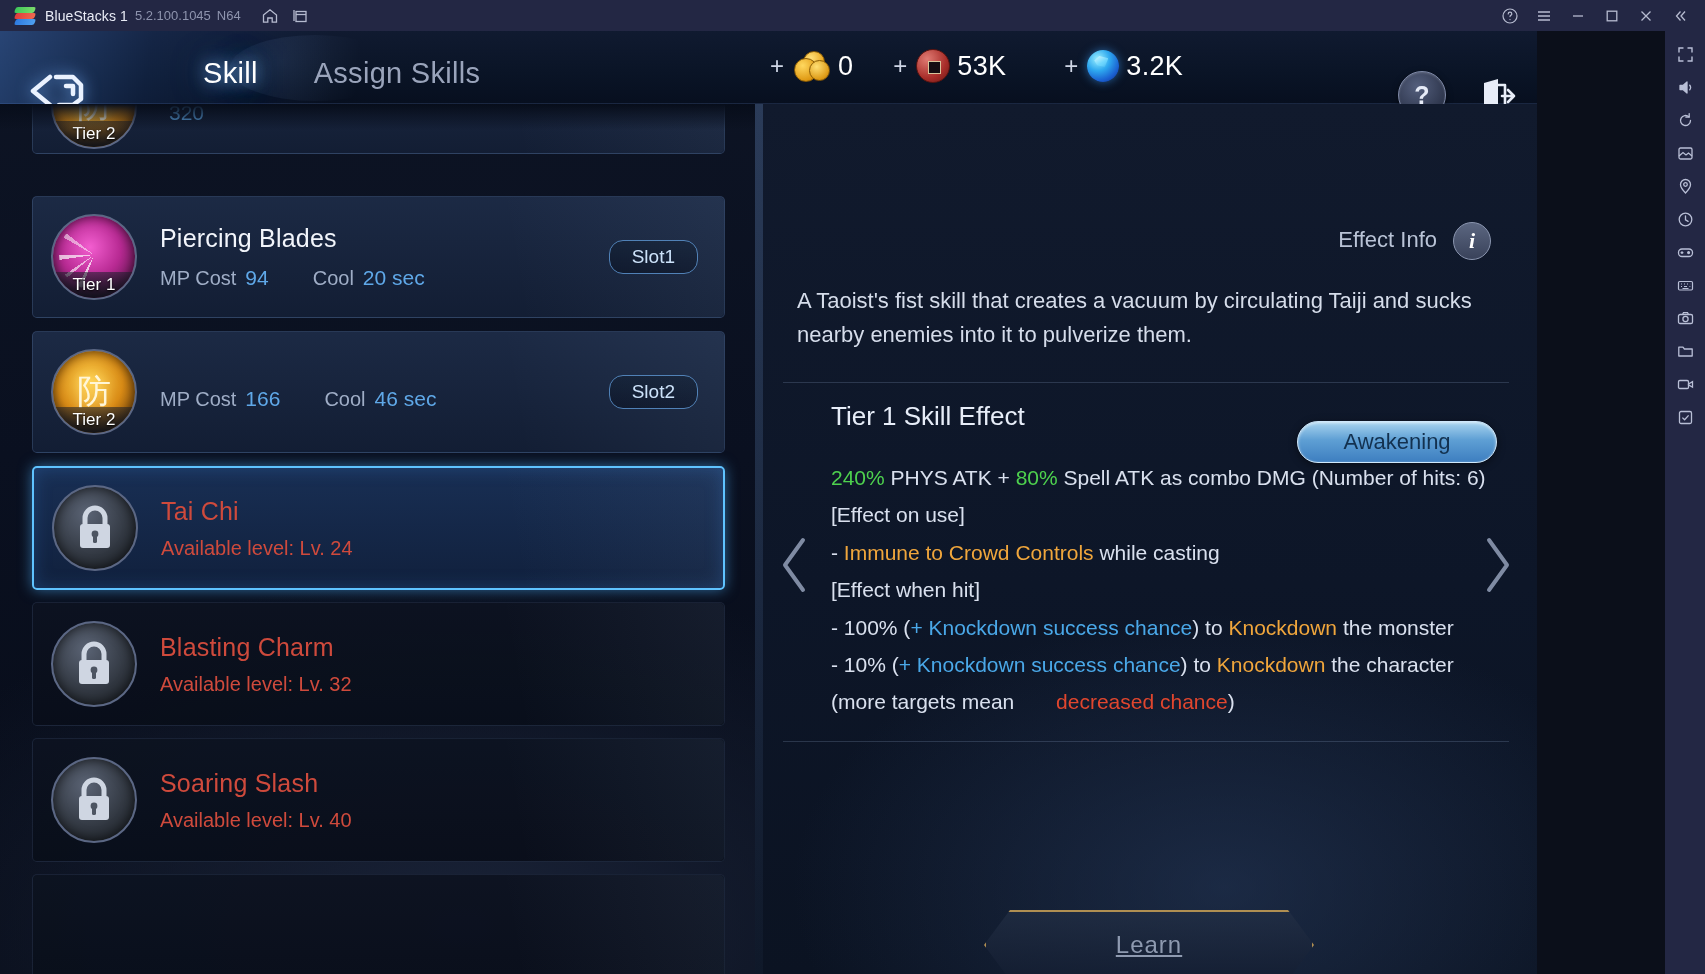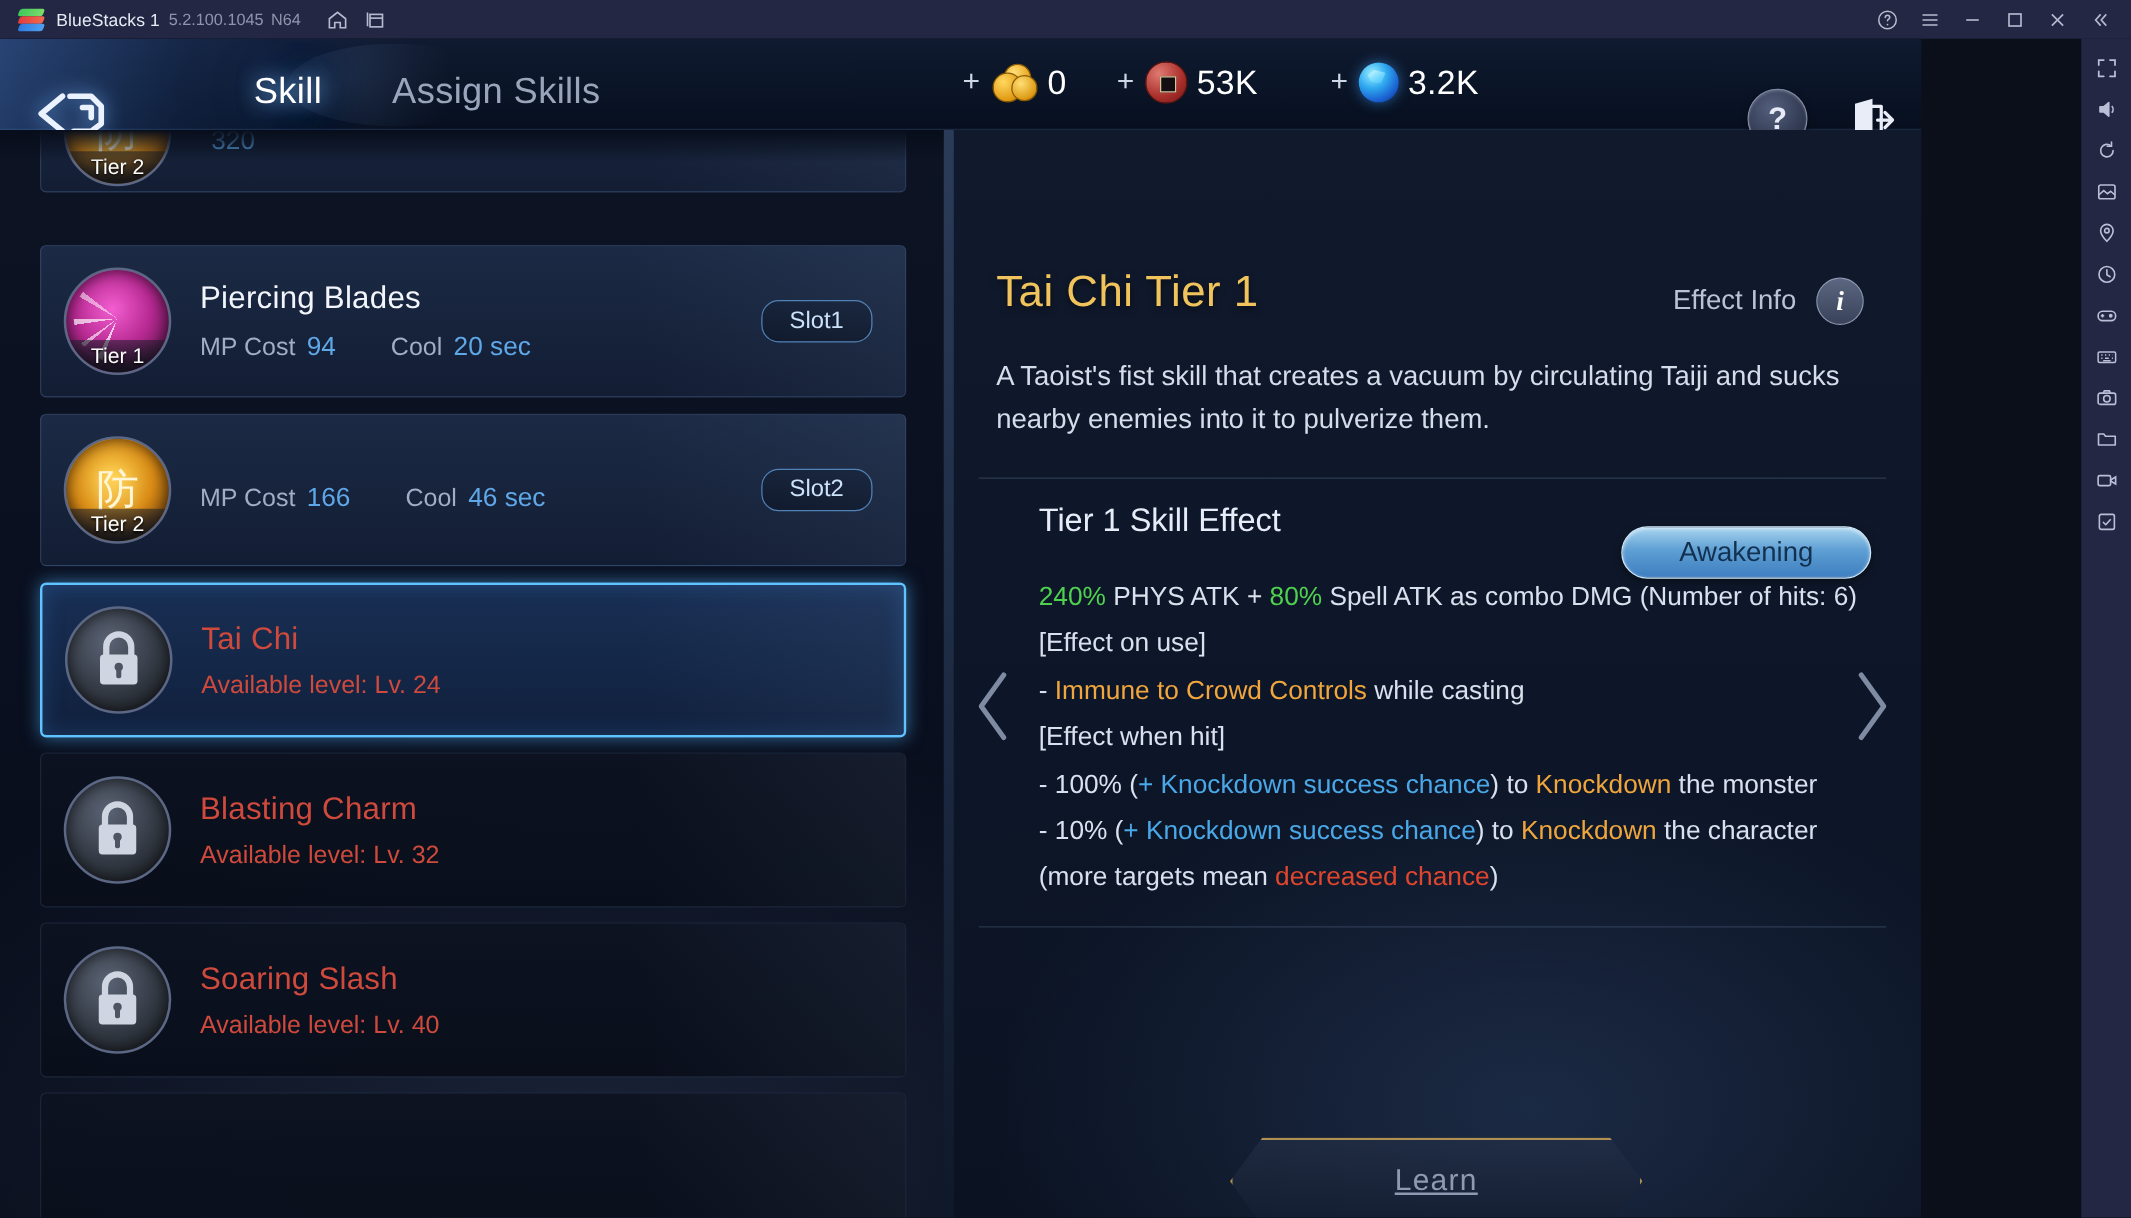--- a/index.html
+++ b/index.html
@@ -209,21 +209,21 @@
     display:flex; align-items:center; justify-content:center;
     box-shadow:0 2px 8px rgba(0,0,0,.45), inset 0 1px 3px rgba(255,255,255,.6);
     margin-top:28px;
   }
 
   .eff-list{ position:absolute; left:76px; top:355px; width:660px; }
   .eff-line{ color:#d9e0ee; font-size:21px; line-height:1.78; white-space:nowrap; }
   .c-green{ color:#4ed14e; }
   .c-orange{ color:#f0a63c; }
   .c-blue{ color:#4aa8e8; }
-  .c-red{ color:#e0462e; }
+  .c-red{ color:#e0462e;margin-left:36px; }
 
   .arrow-l, .arrow-r{ position:absolute; top:430px; width:36px; height:62px; color:#7f8ba3; }
   .arrow-l{ left:22px; } .arrow-r{ right:22px; }
 
   .not-learned{ position:absolute; left:0; top:676px; width:782px; text-align:center;
     color:#f2f5fb; font-size:27px; letter-spacing:.2px; }
 
   .learn-btn{
     position:absolute; left:229px; top:806px; width:330px; height:70px;
     display:flex; align-items:center; justify-content:center;
@@ -446,21 +446,20 @@
         <div class="sk-name locked">Soaring Slash</div>
         <div class="sk-avail">Available level: Lv. 40</div>
       </div>
     </div>
 
     <div class="sk-row dark" style="top:770px; height:124px;"></div>
   </div>
 
   <div class="detail">
 
-    <div class="d-title">Tai Chi Tier 1</div>
     <div class="d-effinfo">Effect Info</div>
     <div class="d-info-ico">i</div>
 
     <div class="d-desc">A Taoist's fist skill that creates a vacuum by circulating Taiji and sucks nearby enemies into it to pulverize them.</div>
 
     <div class="d-rule" style="top:278px;"></div>
 
     <div class="d-eff-title">Tier 1 Skill Effect</div>
     <div class="awaken-btn">Awakening</div>
 

